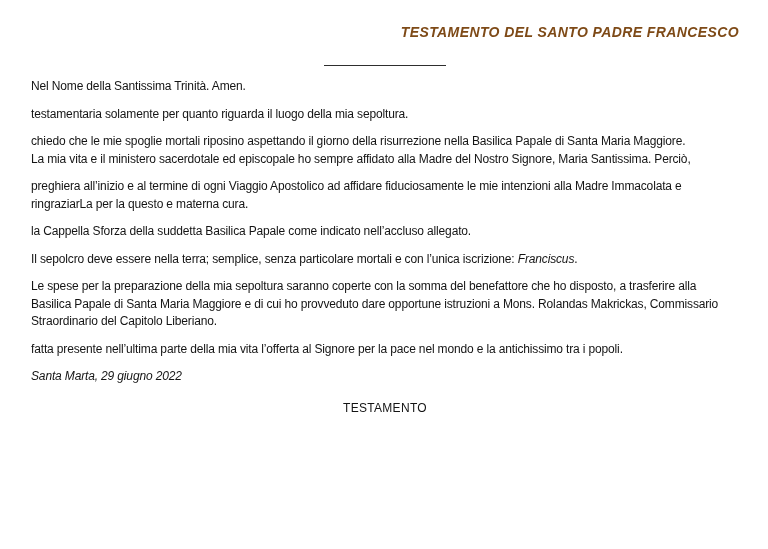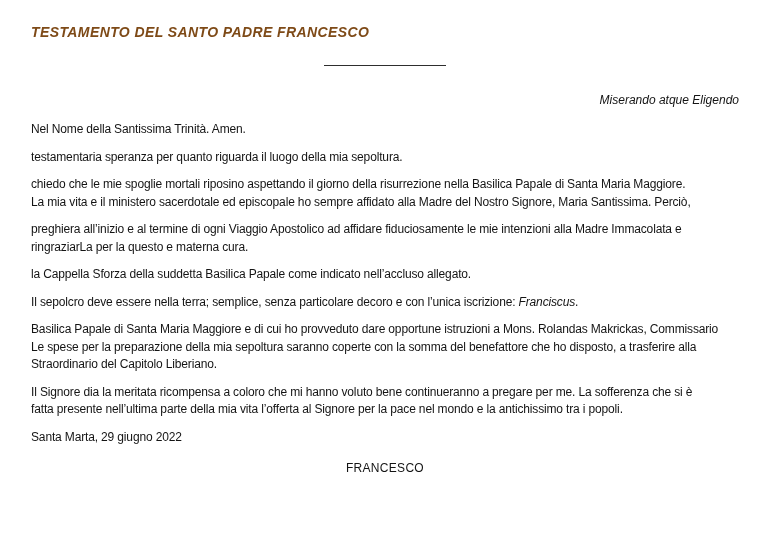--- a/index.html
+++ b/index.html
@@ -15,21 +15,21 @@
     color: #141414;
   }
   .page {
     width: 768px;
     height: 549px;
     box-sizing: border-box;
     padding: 0 29px 0 31px;
   }
   .doc-title {
     margin: 24px 0 0 0;
-    text-align: left;
+    text-align: right;
     font-size: 14px;
     font-weight: bold;
     font-style: italic;
     letter-spacing: 0.4px;
     line-height: 16px;
   }
   .separator {
     width: 122px;
     height: 0;
     border-top: 1px solid #2e2e2e;
@@ -49,67 +49,66 @@
   }
   .content p {
     margin: 0 0 10px 0;
     line-height: 17.5px;
   }
   .line {
     display: block;
     white-space: nowrap;
   }
   .date-line {
+    font-style: italic;
   }
   .signature {
     text-align: center;
     margin-top: 14px !important;
     letter-spacing: 0.3px;
   }
 </style>
 </head>
 <body>
 
 <div class="page">
 
   <h1 class="doc-title" style="color: rgb(126, 74, 23);">TESTAMENTO DEL SANTO PADRE FRANCESCO</h1>
 
   <div class="separator"></div>
 
-  <div class="motto">Miserando atque Eligendo</div>
 
   <div class="content">
     <p>
         <span class="line"><span>Nel Nome della Santissima Trinità. Amen.</span></span>
       </p>
     <p>
-        <span class="line"><span>testamentaria speranza per quanto riguarda il luogo della mia sepoltura.</span></span>
+        <span class="line"><span>testamentaria solamente per quanto riguarda il luogo della mia sepoltura.</span></span>
       </p>
     <p>
         <span class="line"><span>chiedo che le mie spoglie mortali riposino aspettando il giorno della risurrezione nella Basilica Papale di Santa Maria Maggiore.</span></span>
         <span class="line"><span>La mia vita e il ministero sacerdotale ed episcopale ho sempre affidato alla Madre del Nostro Signore, Maria Santissima. Perciò,</span></span>
       </p>
     <p>
         <span class="line"><span>preghiera all’inizio e al termine di ogni Viaggio Apostolico ad affidare fiduciosamente le mie intenzioni alla Madre Immacolata e</span></span>
         <span class="line"><span>ringraziarLa per la questo e materna cura.</span></span>
       </p>
     <p>
         <span class="line"><span>la Cappella Sforza della suddetta Basilica Papale come indicato nell’accluso allegato.</span></span>
       </p>
     <p>
-        <span class="line"><span>Il sepolcro deve essere nella terra; semplice, senza particolare decoro e con l’unica iscrizione: </span><em>Franciscus</em><span>.</span></span>
+        <span class="line"><span>Il sepolcro deve essere nella terra; semplice, senza particolare mortali e con l’unica iscrizione: </span><em>Franciscus</em><span>.</span></span>
       </p>
     <p>
+        <span class="line"><span>Le spese per la preparazione della mia sepoltura saranno coperte con la somma del benefattore che ho disposto, a trasferire alla</span></span>
         <span class="line"><span>Basilica Papale di Santa Maria Maggiore e di cui ho provveduto dare opportune istruzioni a Mons. Rolandas Makrickas, Commissario</span></span>
-        <span class="line"><span>Le spese per la preparazione della mia sepoltura saranno coperte con la somma del benefattore che ho disposto, a trasferire alla</span></span>
         <span class="line"><span>Straordinario del Capitolo Liberiano.</span></span>
       </p>
     <p>
-        <span class="line"><span>Il Signore dia la meritata ricompensa a coloro che mi hanno voluto bene continueranno a pregare per me. La sofferenza che si è</span></span>
         <span class="line"><span>fatta presente nell’ultima parte della mia vita l’offerta al Signore per la pace nel mondo e la antichissimo tra i popoli.</span></span>
       </p>
 
     <p class="date-line">Santa Marta, 29 giugno 2022</p>
 
-    <p class="signature">FRANCESCO</p>
+    <p class="signature">TESTAMENTO</p>
   </div>
 
 </div>
 
 </body></html>

